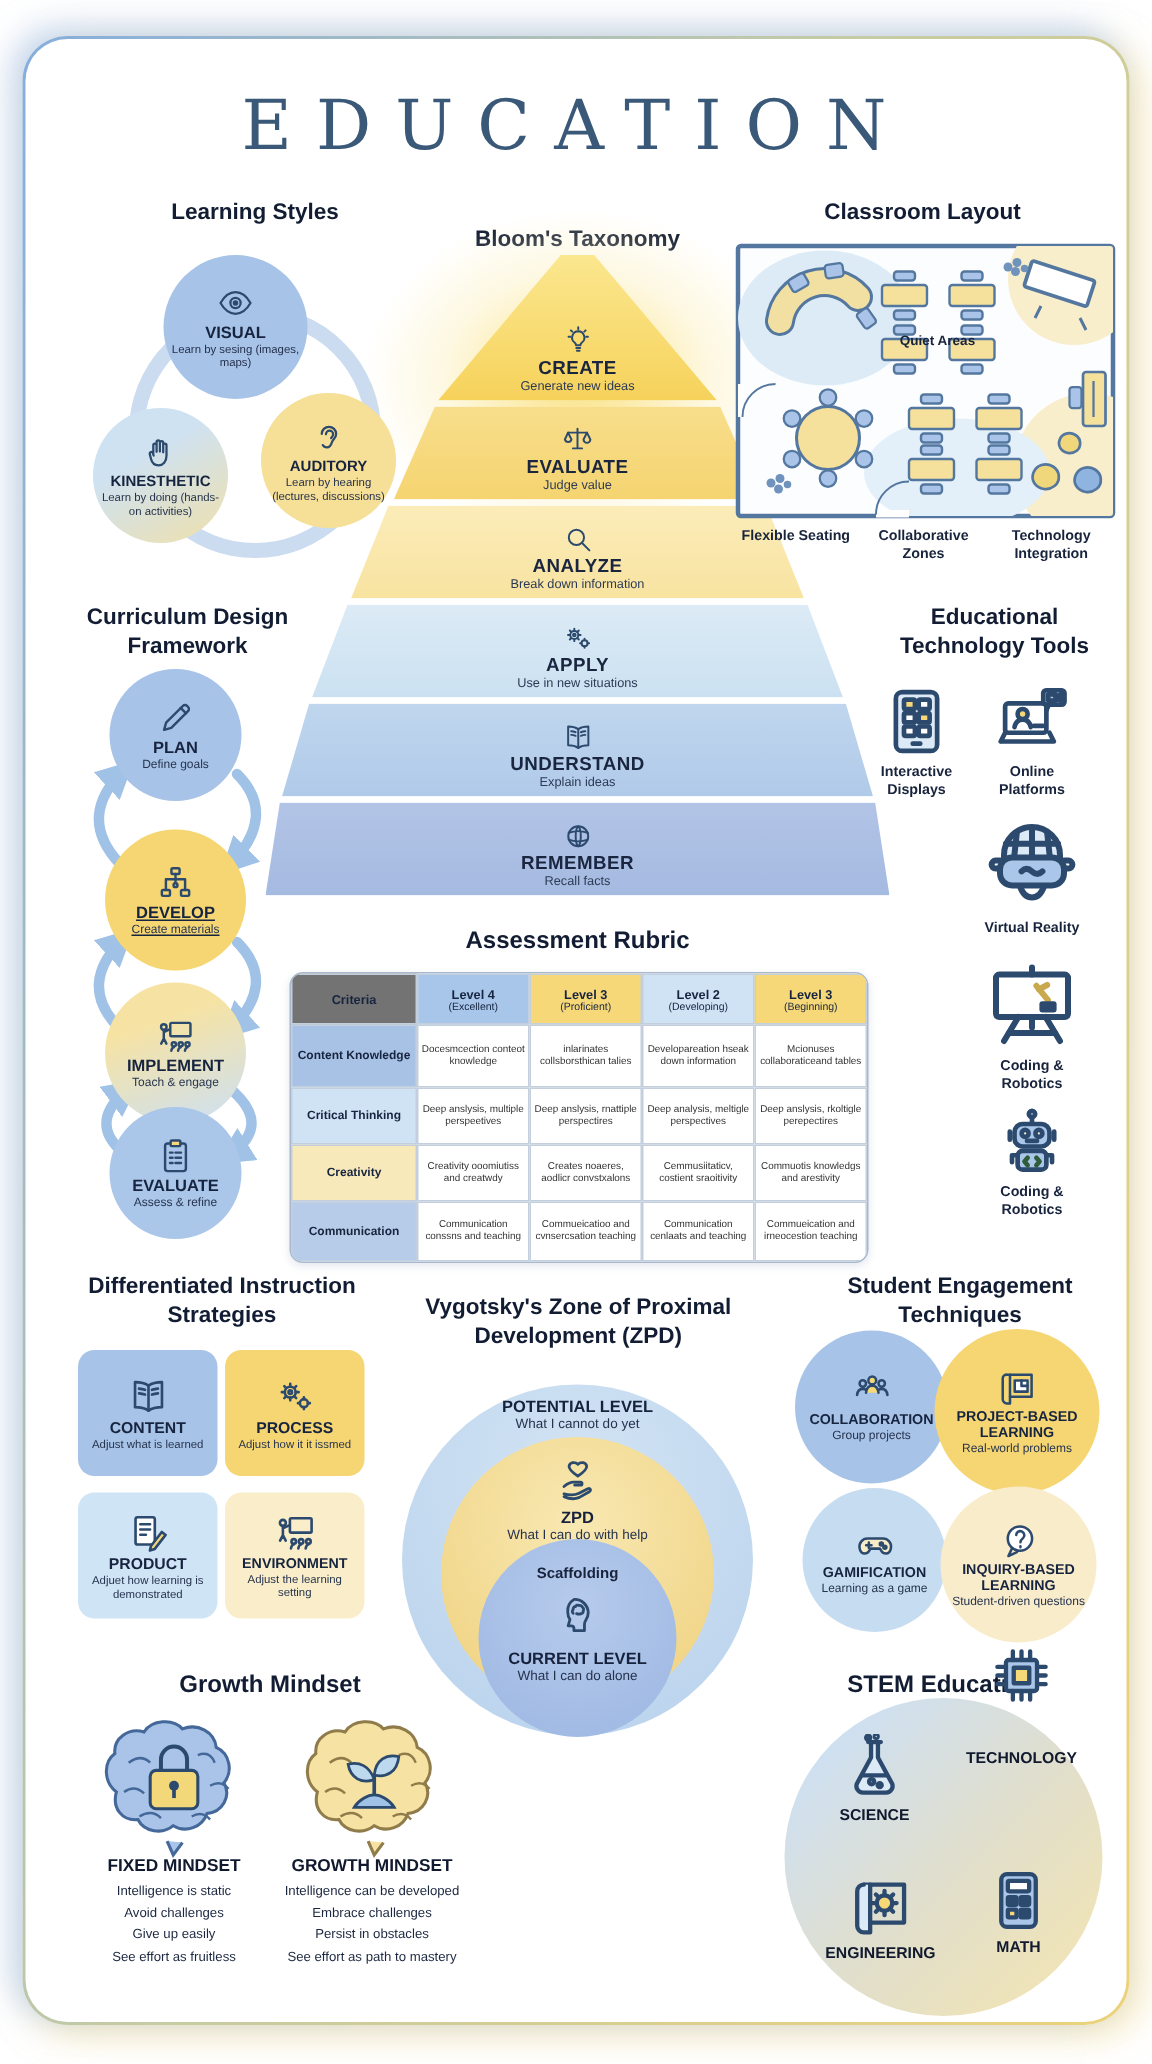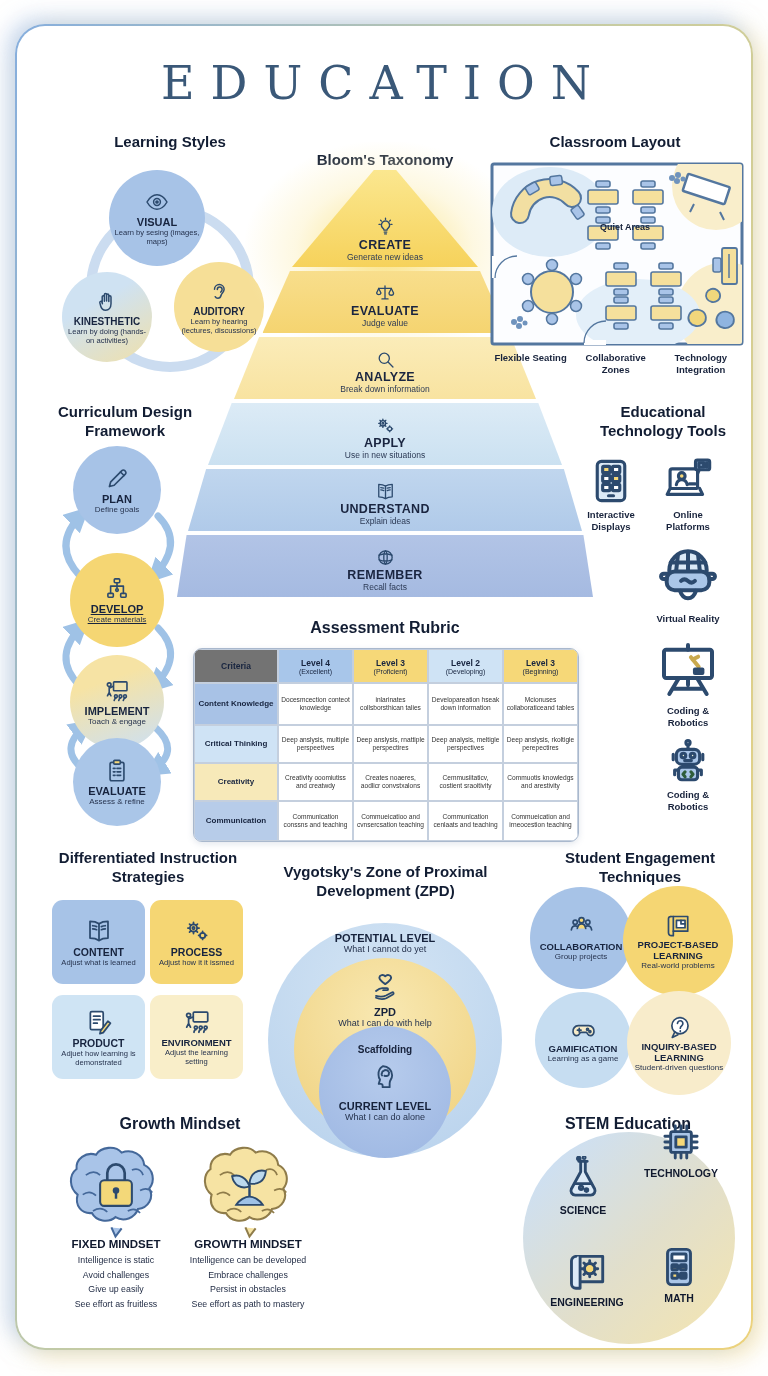--- a/index.html
+++ b/index.html
@@ -669,21 +669,21 @@
           <path d="M10.8 2.8v5.4L5.9 17.2a2.3 2.3 0 002.1 3.2h8a2.3 2.3 0 002.1-3.2L13.2 8.2V2.8" fill="#dcEAf7"></path>
           <path d="M9.8 2.8h4.4M7.8 14.4h8.4"></path>
           <circle cx="11" cy="16.6" r="0.9" fill="#fff"></circle>
           <circle cx="13.8" cy="17.8" r="0.7" fill="#fff"></circle>
           <circle cx="9.8" cy="1.3" r="0.7"></circle>
           <circle cx="12.6" cy="0.9" r="0.5"></circle>
         </svg>
       </span>
     <div class="stem-label">SCIENCE</div>
   </div>
-  <div class="stem-item" style="left:636px;top:1119px;width:90px;">
+  <div class="stem-item" style="left:636px;top:1094px;width:90px;gap:24px;">
     <span class="ico">
         <svg viewBox="0 0 24 24" fill="none" stroke="currentColor" stroke-width="1.5" stroke-linecap="round" stroke-linejoin="round">
           <rect x="6.6" y="6.6" width="10.8" height="10.8" rx="1" fill="#aac6e8"></rect>
           <rect x="9.3" y="9.3" width="5.4" height="5.4" fill="#f6d878"></rect>
           <path d="M9 6.6v-3M12 6.6v-3M15 6.6v-3M9 17.4v3M12 17.4v3M15 17.4v3M6.6 9h-3M6.6 12h-3M6.6 15h-3M17.4 9h3M17.4 12h3M17.4 15h3"></path>
         </svg>
       </span>
     <div class="stem-label">TECHNOLOGY</div>
   </div>
   <div class="stem-item" style="left:540px;top:1248px;width:94px;">

